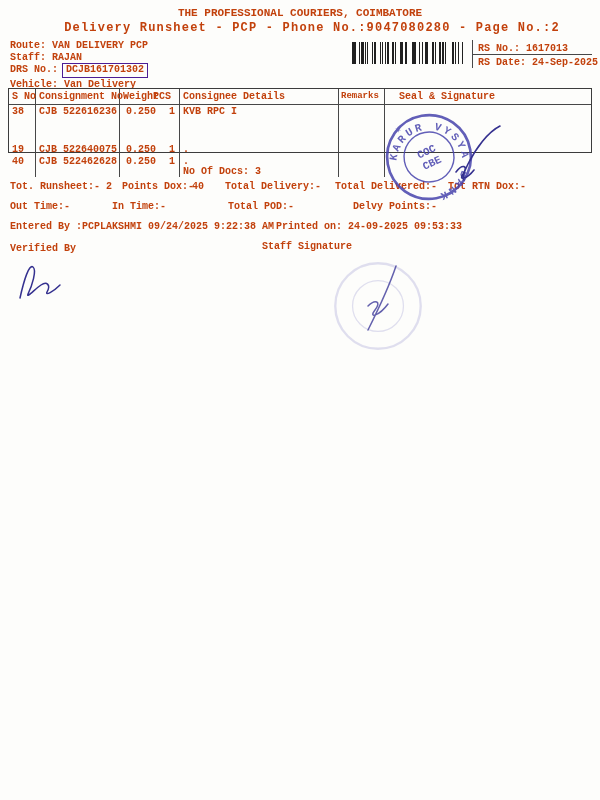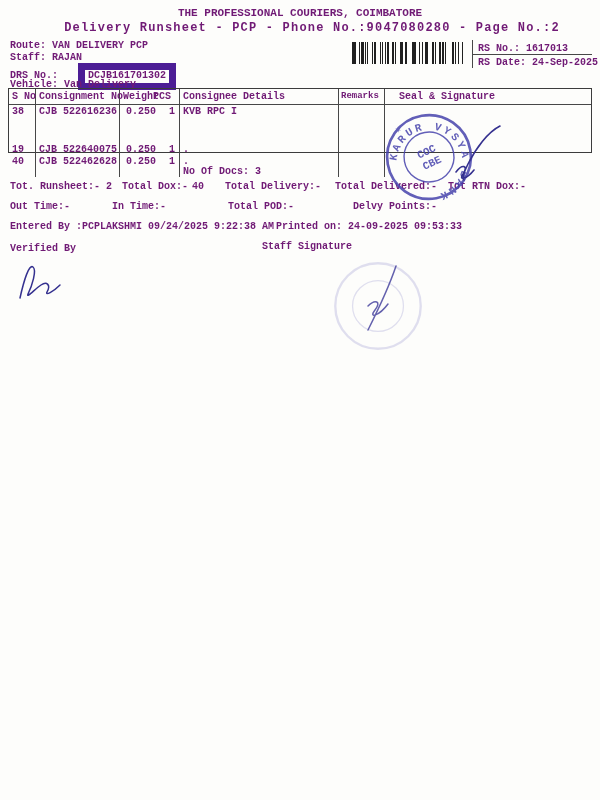--- a/index.html
+++ b/index.html
@@ -2,31 +2,31 @@
 <html><head>
 <meta charset="utf-8">
 <style>
   * { margin:0; padding:0; box-sizing:border-box; }
   html,body { width:600px; height:800px; }
   body { background:#ffffff; }
   .page {
     position:relative; width:600px; height:800px;
     background:#fdfdfb; overflow:hidden;
     font-family:"Liberation Mono","DejaVu Sans Mono",monospace;
-    color:#701a75;
+    color:#c2410c;
   }
   .abs { position:absolute; white-space:pre; }
   .b { font-weight:700; }
   .t10 { font-size:10px; line-height:12px; }
   .t11 { font-size:11px; line-height:13px; }
   .center { left:0; width:600px; text-align:center; }
   .subtitle { font-size:12px; letter-spacing:1.2px; }
   .hline { position:absolute; height:1px; background:#474747; }
   .vline { position:absolute; width:1px; background:#474747; }
-  .drs-box { display:inline-block; border:7px solid #4c1d95; padding:0 3px 1px 3px; margin-left:20px; }
+  .drs-box { display:inline-block; border:1px solid #4c1d95; padding:0 3px 1px 3px; margin-left:4px; }
   .barcode {
     position:absolute; left:352px; top:42px; width:113px; height:22px;
     background-image:
       repeating-linear-gradient(90deg,#202020 0 1.5px,transparent 1.5px 3px,#202020 3px 4px,transparent 4px 7px,#202020 7px 7.5px,transparent 7.5px 10px),
       repeating-linear-gradient(90deg,transparent 0 2px,#202020 2px 3px,transparent 3px 9px,#202020 9px 11px,transparent 11px 13px);
   }
   .tbl { position:absolute; left:8px; top:88px; width:584px; height:65px; border:1px solid #3c3c3c; }
   .tbl .cell { position:absolute; white-space:pre; font-weight:700; font-size:10px; }
   .stamp { position:absolute; }
   .sig path { fill:none; stroke-linecap:round; }
@@ -87,21 +87,21 @@
       <div class="cell" style="left:30px;top:67px;">CJB 522462628</div>
       <div class="cell" style="left:117px;top:67px;">0.250</div>
       <div class="cell" style="left:160px;top:67px;">1</div>
       <div class="cell" style="left:174px;top:67px;">.</div>
     </div>
 
     <div class="cell" style="left:174px;top:77px;">No Of Docs: 3</div>
   </div>
 
   <div class="abs b t10" style="left:10px;top:181px;">Tot. Runsheet:- 2</div>
-  <div class="abs b t10" style="left:122px;top:181px;">Total Dox:-</div>
+  <div class="abs b t10" style="left:122px;top:181px;">Points Dox:-</div>
   <div class="abs b t10" style="left:192px;top:181px;">40</div>
   <div class="abs b t10" style="left:225px;top:181px;">Total Delivery:-</div>
   <div class="abs b t10" style="left:335px;top:181px;">Total Delivered:-</div>
   <div class="abs b t10" style="left:448px;top:181px;">Tot RTN Dox:-</div>
 
   <div class="abs b t10" style="left:10px;top:201px;">Out Time:-</div>
   <div class="abs b t10" style="left:112px;top:201px;">In Time:-</div>
   <div class="abs b t10" style="left:228px;top:201px;">Total POD:-</div>
   <div class="abs b t10" style="left:340px;top:201px;padding-left:13px;">Delvy Points:-</div>
 

